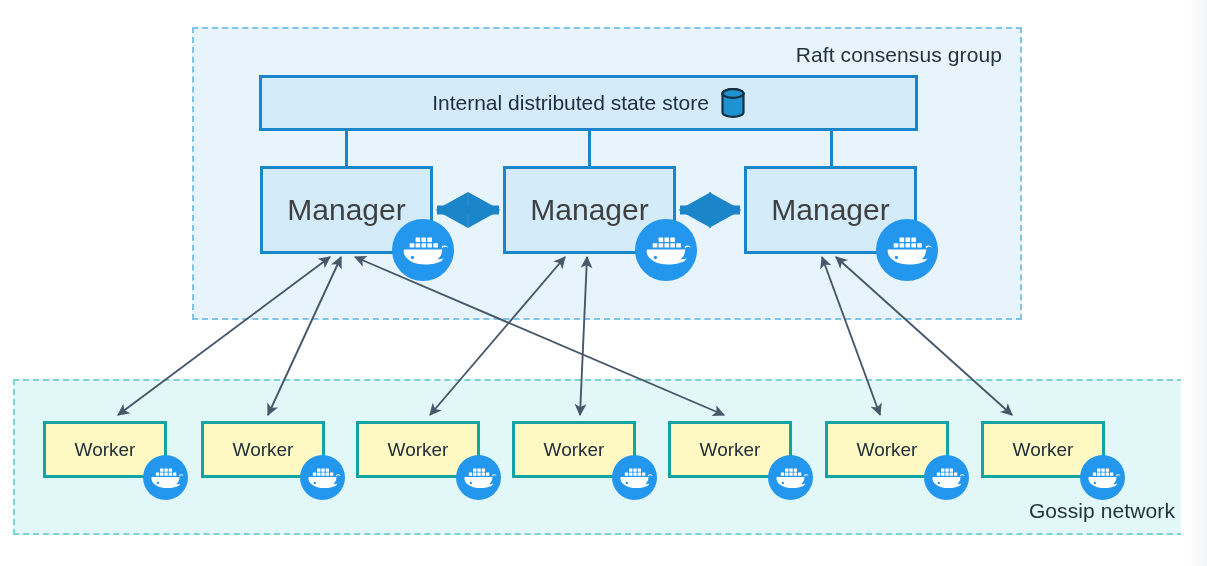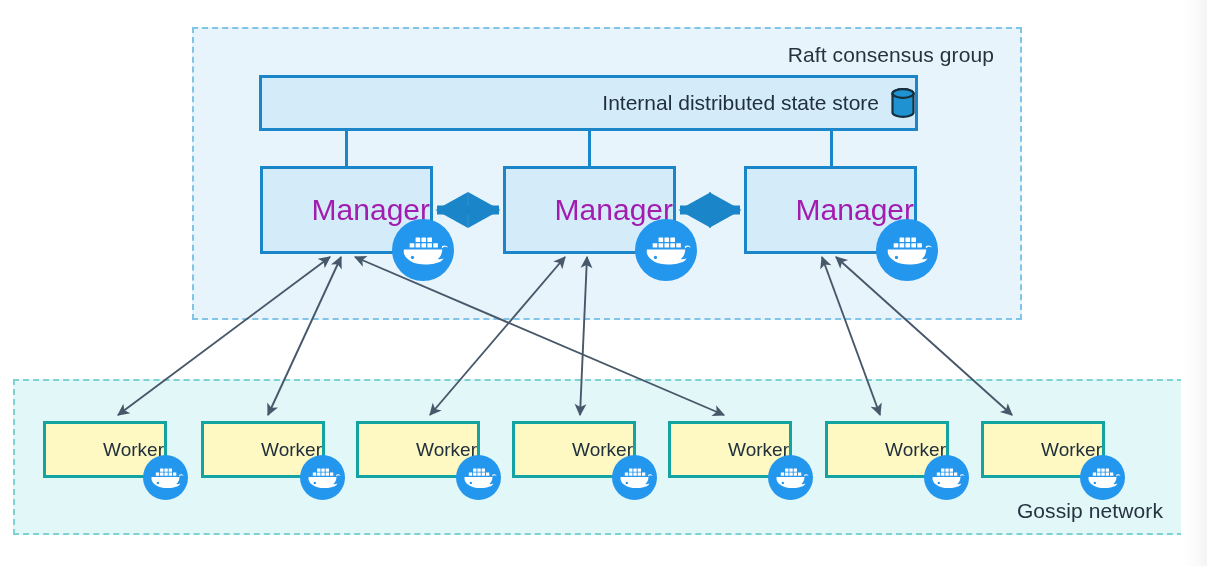--- a/index.html
+++ b/index.html
@@ -22,38 +22,38 @@
   }
   .group-gossip{
     left:13px;top:379px;width:1180px;height:156px;
     background:#e2f7f7;border:2px dashed #7fd2d2;
   }
 
   .group-label{
     position:absolute;white-space:nowrap;
     color:#25333f;font-size:21px;letter-spacing:.1px;
   }
-  .label-raft{right:26px;top:14px;margin-left:35px;}
-  .label-gossip{right:28px;bottom:10px;}
+  .label-raft{right:18px;top:14px;margin-left:35px;}
+  .label-gossip{right:16px;bottom:10px;}
 
   .node{position:absolute;box-sizing:border-box;display:flex;
-    align-items:center;justify-content:flex-end;}
+    align-items:center;justify-content:center;}
 
   .statestore{
     left:259px;top:75px;width:659px;height:56px;
     background:#d4ecfa;border:3px solid #1a85c8;
     gap:12px;
   }
   .statestore .txt{font-size:21px;color:#20303c;}
 
   .manager{
     width:173px;height:88px;top:166px;
     background:#d4ecfa;border:3px solid #1a85c8;
   }
-  .manager .txt{font-size:30px;color:#a21caf;}
+  .manager .txt{font-size:30px;color:#404040;}
   .m1{left:260px;} .m2{left:503px;} .m3{left:744px;}
 
   .worker{
     width:124px;height:57px;top:421px;
     background:#fef9c3;border:3px solid #13a3a3;
   }
   .worker .txt{font-size:19px;color:#20303c;}
 
   
   .whale{

